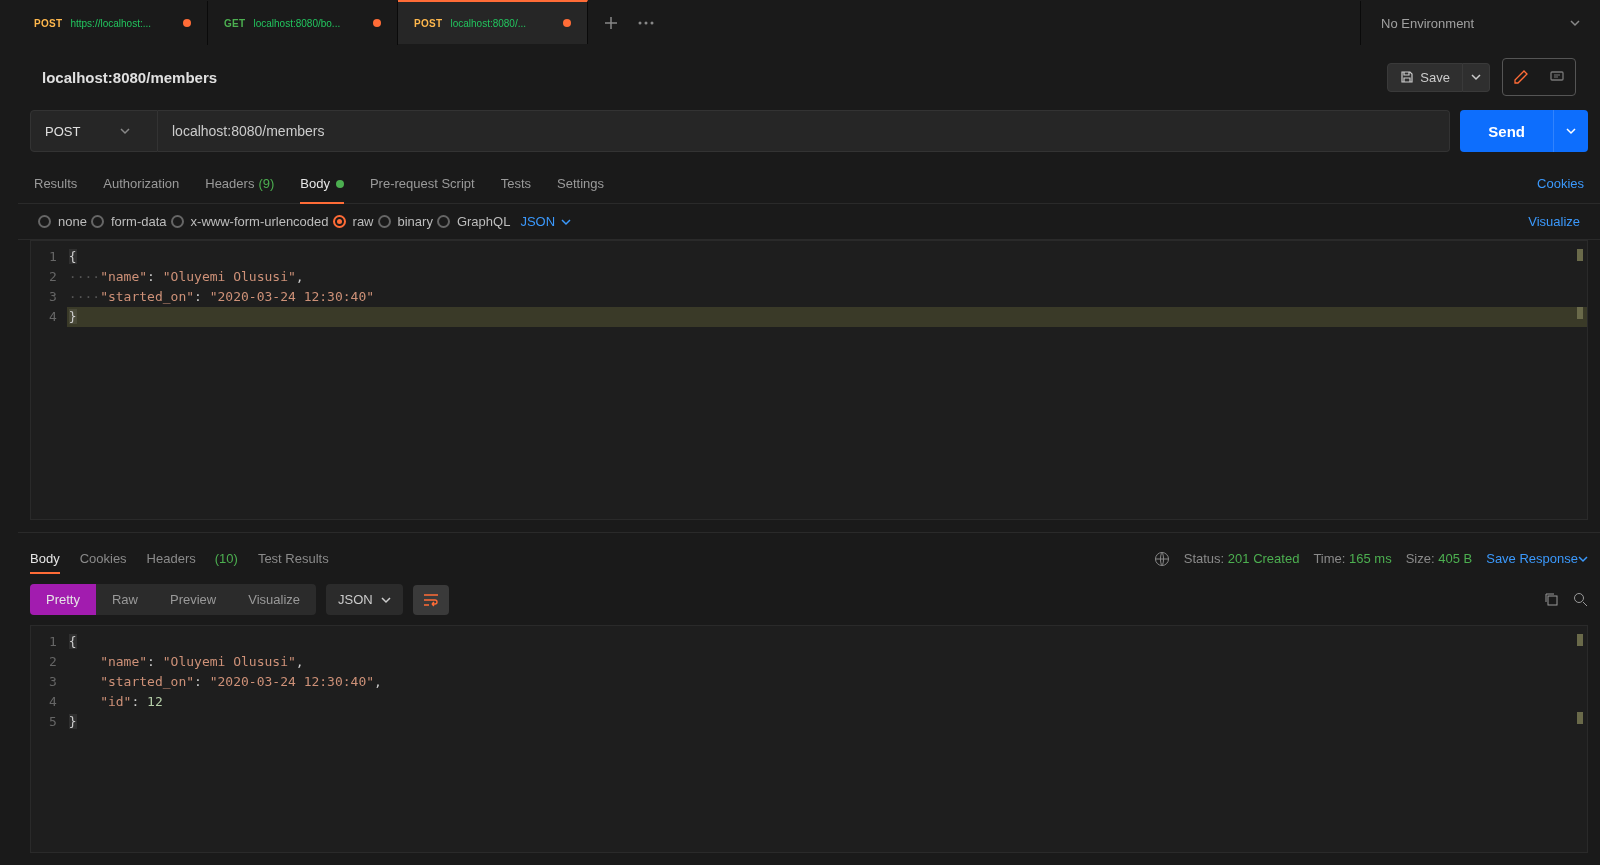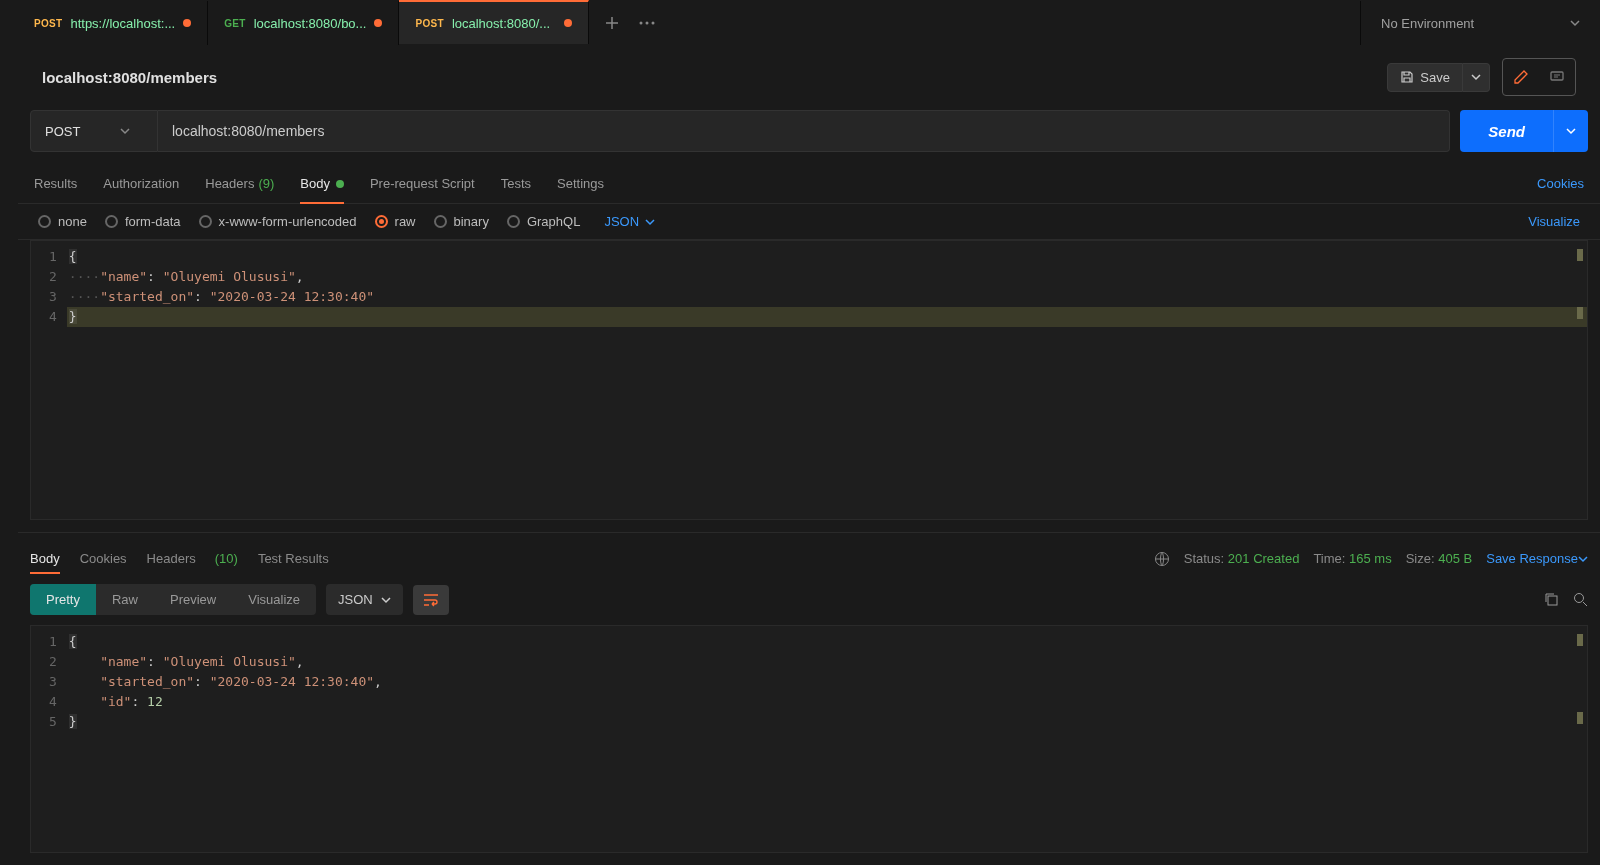--- a/index.html
+++ b/index.html
@@ -14,55 +14,55 @@
   }
   .app { display: flex; flex-direction: column; height: 100%; padding-left: 18px; }
 
   
   .tabbar { display: flex; align-items: center; height: 44px; background: #1a1a1a; border-top: 2px solid #1a1a1a; }
   .tab { display: flex; align-items: center; height: 44px; padding: 0 16px; gap: 8px; border-right: 1px solid #0a0a0a; min-width: 190px; cursor: pointer; position: relative; }
   .tab.active { background: #262626; border-top: 2px solid #ff6c37; margin-top: -2px; }
   .tab .method-badge { font-size: 10px; font-weight: 700; letter-spacing: 0.3px; }
   .tab .method-post { color: #ffb84d; }
   .tab .method-get { color: #4caf50; }
-  .tab .tab-title { color: #86efac; font-size: 13px; white-space: nowrap; overflow: hidden; text-overflow: ellipsis; flex: 1; }
+  .tab .tab-title { color: #22c55e; font-size: 10px; white-space: nowrap; overflow: hidden; text-overflow: ellipsis; flex: 1; }
   .tab .dirty-dot { width: 8px; height: 8px; border-radius: 50%; background: #ff6c37; }
   .tab-actions { display: flex; align-items: center; gap: 20px; padding: 0 16px; }
   .tab-plus, .tab-more { color: #888; cursor: pointer; }
   .env-selector { margin-left: auto; display: flex; align-items: center; height: 44px; padding: 0 20px; gap: 10px; border-left: 1px solid #0a0a0a; min-width: 240px; cursor: pointer; }
   .env-selector .chev { margin-left: auto; }
 
   
   .title-row { display: flex; align-items: center; padding: 14px 24px; gap: 12px; }
   .title-row .title { color: #e0e0e0; font-size: 15px; font-weight: 600; flex: 1; }
   .btn { display: flex; align-items: center; gap: 6px; background: #2f2f2f; color: #ccc; padding: 6px 12px; border-radius: 4px; cursor: pointer; border: 1px solid #3a3a3a; }
   .btn-group { display: flex; }
   .btn-group .btn:first-child { border-radius: 4px 0 0 4px; text-align: right; }
   .btn-group .btn:last-child { border-radius: 0 4px 4px 0; border-left: none; padding: 6px 8px; }
   .icon-btn { display: flex; align-items: center; justify-content: center; width: 32px; height: 32px; border-radius: 4px; cursor: pointer; }
 
   
   .request-row { display: flex; align-items: stretch; padding: 0 12px 12px 12px; gap: 10px; }
   .method-select { display: flex; align-items: center; background: #262626; border: 1px solid #333; border-radius: 4px 0 0 4px; padding: 0 14px; gap: 40px; cursor: pointer; color: #e0e0e0; font-weight: 500; min-width: 128px; }
   .url-input { flex: 1; background: #262626; border: 1px solid #333; border-left: none; border-radius: 0 4px 4px 0; padding: 12px 14px; color: #ccc; font-size: 14px; }
-  .send-btn-group { display: flex; font-style: italic; }
+  .send-btn-group { display: flex; }
   .send-btn { background: #0d6efd; color: #fff; font-weight: 600; font-size: 15px; padding: 0 28px; border-radius: 4px 0 0 4px; display: flex; align-items: center; cursor: pointer; }
   .send-dd { background: #0d6efd; color: #fff; padding: 0 12px; border-radius: 0 4px 4px 0; display: flex; align-items: center; cursor: pointer; border-left: 1px solid rgba(255,255,255,0.15); }
 
   
   .req-tabs { display: flex; align-items: center; padding: 0 16px; gap: 26px; border-bottom: 1px solid #2a2a2a; height: 40px; }
   .req-tab { color: #9a9a9a; cursor: pointer; height: 100%; display: flex; align-items: center; position: relative; }
   .req-tab.active { color: #e6e6e6; font-weight: 500; }
   .req-tab.active::after { content: ''; position: absolute; bottom: -1px; left: 0; right: 0; height: 2px; background: #ff6c37; }
   .req-tab .count { color: #4caf50; margin-left: 4px; }
   .req-tab .dot-ind { width: 8px; height: 8px; border-radius: 50%; background: #4caf50; margin-left: 6px; display: inline-block; }
   .link-right { margin-left: auto; color: #3b99fc; cursor: pointer; }
 
   
-  .body-type-row { display: flex; align-items: center; gap: 18px; padding: 10px 20px; border-bottom: 1px solid #2a2a2a; }
+  .body-type-row { display: flex; align-items: center; gap: 4px; padding: 10px 20px; border-bottom: 1px solid #2a2a2a; }
   .radio-opt { display: flex; align-items: center; gap: 7px; cursor: pointer; color: #bdbdbd; }
   .radio-circle { width: 13px; height: 13px; border-radius: 50%; border: 2px solid #666; position: relative; }
   .radio-circle.sel { border-color: #ff6c37; }
   .radio-circle.sel::after { content:''; position:absolute; inset:2px; border-radius:50%; background:#ff6c37; }
   .raw-type { color: #3b99fc; display: flex; align-items: center; gap: 6px; cursor: pointer; margin-left: 6px; }
   .beautify-link { margin-left: auto; color: #3b99fc; cursor: pointer; }
 
   
   .editor { flex: 1; display: flex; background: #1e1e1e; border: 1px solid #2a2a2a; margin: 0 12px; min-height: 280px; overflow: hidden; font-family: ui-monospace, SFMono-Regular, Menlo, monospace; font-size: 13px; position: relative; }
   .gutter { background: #1e1e1e; color: #666; text-align: right; padding: 6px 10px 6px 18px; user-select: none; }
@@ -83,21 +83,21 @@
   .resp-tab.active { color: #e6e6e6; }
   .resp-tab.active::after { content:''; position:absolute; bottom:0; left:0; right:0; height:2px; background:#ff6c37; }
   .resp-tab .count { color: #4caf50; margin-left: 19px; }
   .resp-meta { margin-left: auto; display: flex; align-items: center; gap: 14px; color: #8a8a8a; }
   .resp-meta .kv .val-green { color: #4caf50; }
   .save-resp { color: #3b99fc; cursor: pointer; display: flex; align-items: center; }
 
   .resp-view-row { display: flex; align-items: center; padding: 10px 12px; gap: 10px; }
   .seg { display: flex; background: #2b2b2b; border-radius: 4px; overflow: hidden; }
   .seg-btn { padding: 8px 16px; color: #999; cursor: pointer; }
-  .seg-btn.active { background: #0f766e; color: #e6e6e6; }
+  .seg-btn.active { background: #a21caf; color: #e6e6e6; }
   .small-select { display: flex; align-items: center; gap: 8px; background: #2b2b2b; padding: 8px 12px; border-radius: 4px; cursor: pointer; color: #ccc; }
   .wrap-btn { background: #3a3a3a; padding: 8px 10px; border-radius: 4px; cursor: pointer; }
   .resp-icons-right { margin-left: auto; display: flex; gap: 14px; color: #999; }
 
   .editor.resp { min-height: 200px; flex: 1; margin-bottom: 12px; }
 
   svg { display: block; }
   .chev { width: 10px; height: 10px; }
 </style>
 </head>

